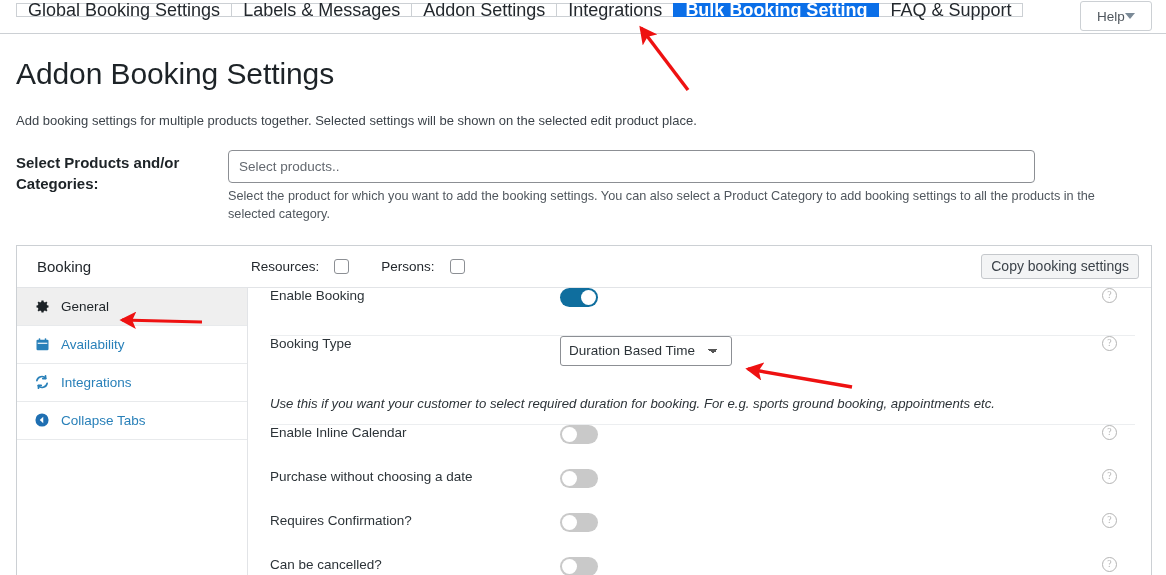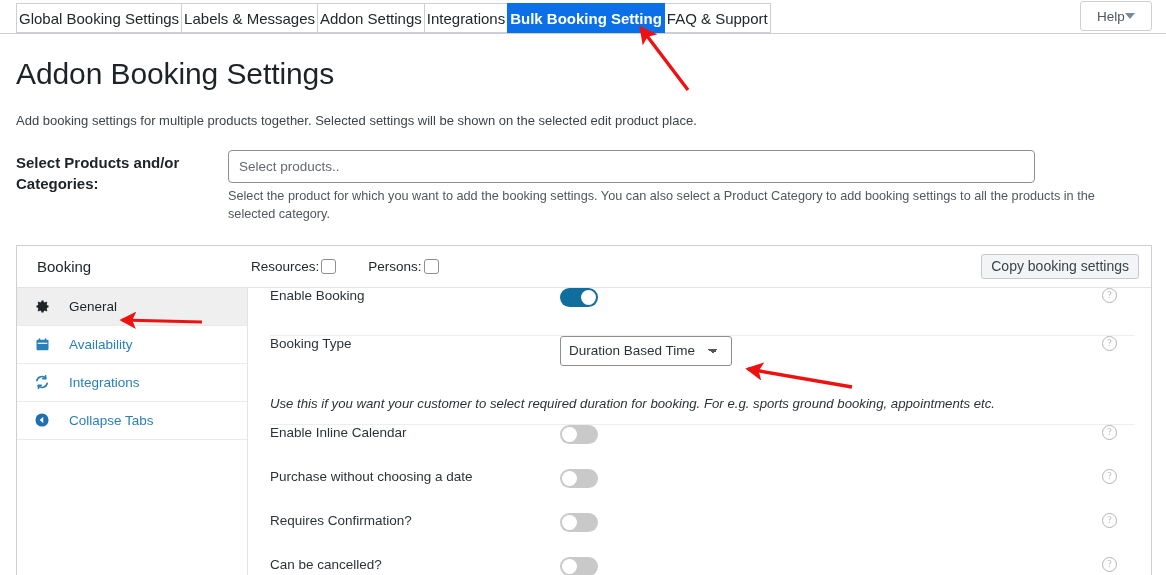--- a/index.html
+++ b/index.html
@@ -22,26 +22,26 @@
   .tabbar {
     position: absolute;
     left: 16px; top: 3px;
     display: flex;
     align-items: stretch;
     height: 30px;
   }
   .tab {
     display: flex;
     align-items: center;
-    padding: 0 2px;
-    height: 30px;
+    padding: 0 11px;
+    height: 14px;
     background: #fff;
     border: 1px solid #ccd0d4;
     margin-right: -1px;
-    font-size: 15px;
+    font-size: 18px;
     color: #23282d;
     white-space: nowrap;
     cursor: pointer;
     line-height: 1;
   }
   .tab.active {
     background: #0b6fe8;
     border-color: #0b6fe8;
     color: #fff;
     font-weight: bold;
@@ -135,21 +135,21 @@
     border-bottom: 1px solid #e2e4e7;
   }
   .panel-head-title {
     font-size: 15px;
     color: #23282d;
     width: 214px;
   }
   .chk-group {
     display: flex;
     align-items: center;
-    gap: 2px;
+    gap: 15px;
     margin-right: 32px;
     font-size: 13.5px;
     color: #23282d;
   }
   .chk {
     width: 15px; height: 15px;
     border: 1px solid #8c8f94;
     border-radius: 3px;
     background: #fff;
     cursor: pointer;
@@ -173,21 +173,21 @@
   .sidebar {
     width: 231px;
     border-right: 1px solid #e2e4e7;
     background: #fff;
     flex-shrink: 0;
   }
   .side-item {
     position: relative;
     display: flex;
     align-items: center;
-    gap: 19px;
+    gap: 11px;
     height: 38px;
     padding-left: 17px;
     border-bottom: 1px solid #e8eaec;
     font-size: 13.5px;
     color: #2980b9;
     cursor: pointer;
   }
   .side-item.active {
     background: #efefef;
     color: #1d2327;

